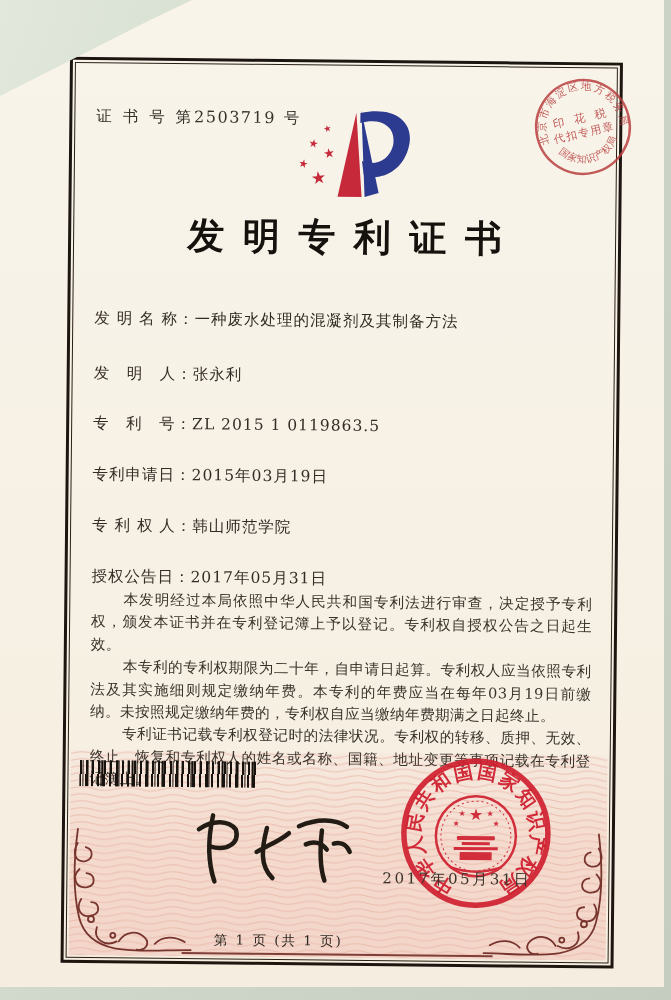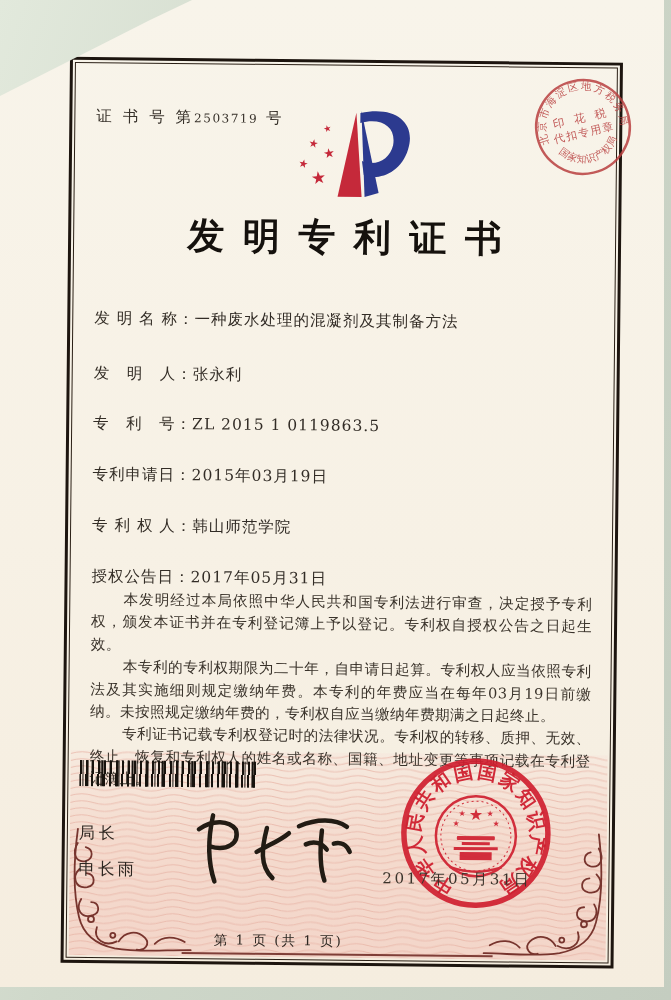--- a/index.html
+++ b/index.html
@@ -22,21 +22,21 @@
   }
   .frame-inner{position:absolute;inset:2px;border:1px solid #2a1f15;}
   .abs{position:absolute;}
   
   .band{
     position:absolute;left:5px;right:5px;top:690px;bottom:5px;
     background:linear-gradient(180deg,rgba(247,228,219,.45) 0%,rgba(244,215,202,.85) 45%,rgba(243,211,199,.9) 100%);
   }
   .band svg{position:absolute;inset:0;width:100%;height:100%;opacity:.75;}
   .cert-number{left:24px;top:46px;font-size:15.5px;color:#37312a;letter-spacing:3px;white-space:nowrap;}
-  .cert-number .num{letter-spacing:1.5px;font-size:12px;}
+  .cert-number .num{letter-spacing:1.5px;font-size:16px;}
   .logo{left:212px;top:44px;}
   .title{
     left:0;right:0;top:150px;text-align:center;
     font-size:37px;font-weight:bold;color:#15110d;
     letter-spacing:.5em;padding-left:.5em;white-space:nowrap;
   }
   .field-row{position:absolute;left:24px;right:20px;font-size:15.5px;color:#332d26;letter-spacing:1px;white-space:nowrap;}
   .field-row .lbl{color:#332d26;}
   .field-row .val{color:#322c26;}
   .paras{left:24px;right:22px;top:528px;color:#3a332b;}
@@ -148,24 +148,20 @@
     </div>
 
     <div class="paras abs">
       <p>本发明经过本局依照中华人民共和国专利法进行审查，决定授予专利权，颁发本证书并在专利登记簿上予以登记。专利权自授权公告之日起生效。</p>
       <p>本专利的专利权期限为二十年，自申请日起算。专利权人应当依照专利法及其实施细则规定缴纳年费。本专利的年费应当在每年03月19日前缴纳。未按照规定缴纳年费的，专利权自应当缴纳年费期满之日起终止。</p>
       <p>专利证书记载专利权登记时的法律状况。专利权的转移、质押、无效、终止、恢复和专利权人的姓名或名称、国籍、地址变更等事项记载在专利登记簿上。</p>
     </div>
 
     <div class="barcode abs"></div>
 
-    <div class="director abs">
-      <div class="t">局长</div>
-      <div class="n">申长雨</div>
-    </div>
 
     <svg class="signature abs" width="170" height="92" viewBox="0 0 170 92">
       <g fill="none" stroke="#221c14" stroke-width="4.5" stroke-linecap="round">
         <path d="M30,16 C25,40 25,62 32,82"></path>
         <path d="M16,30 C30,20 46,21 53,30 C57,44 44,52 27,47"></path>
         <path d="M84,28 C79,48 77,66 90,78"></path>
         <path d="M74,52 C88,44 98,40 106,33"></path>
         <path d="M116,26 C134,18 152,18 164,26"></path>
         <path d="M139,30 C137,50 137,66 142,80"></path>
         <path d="M123,44 C131,40 139,42 144,49"></path>

